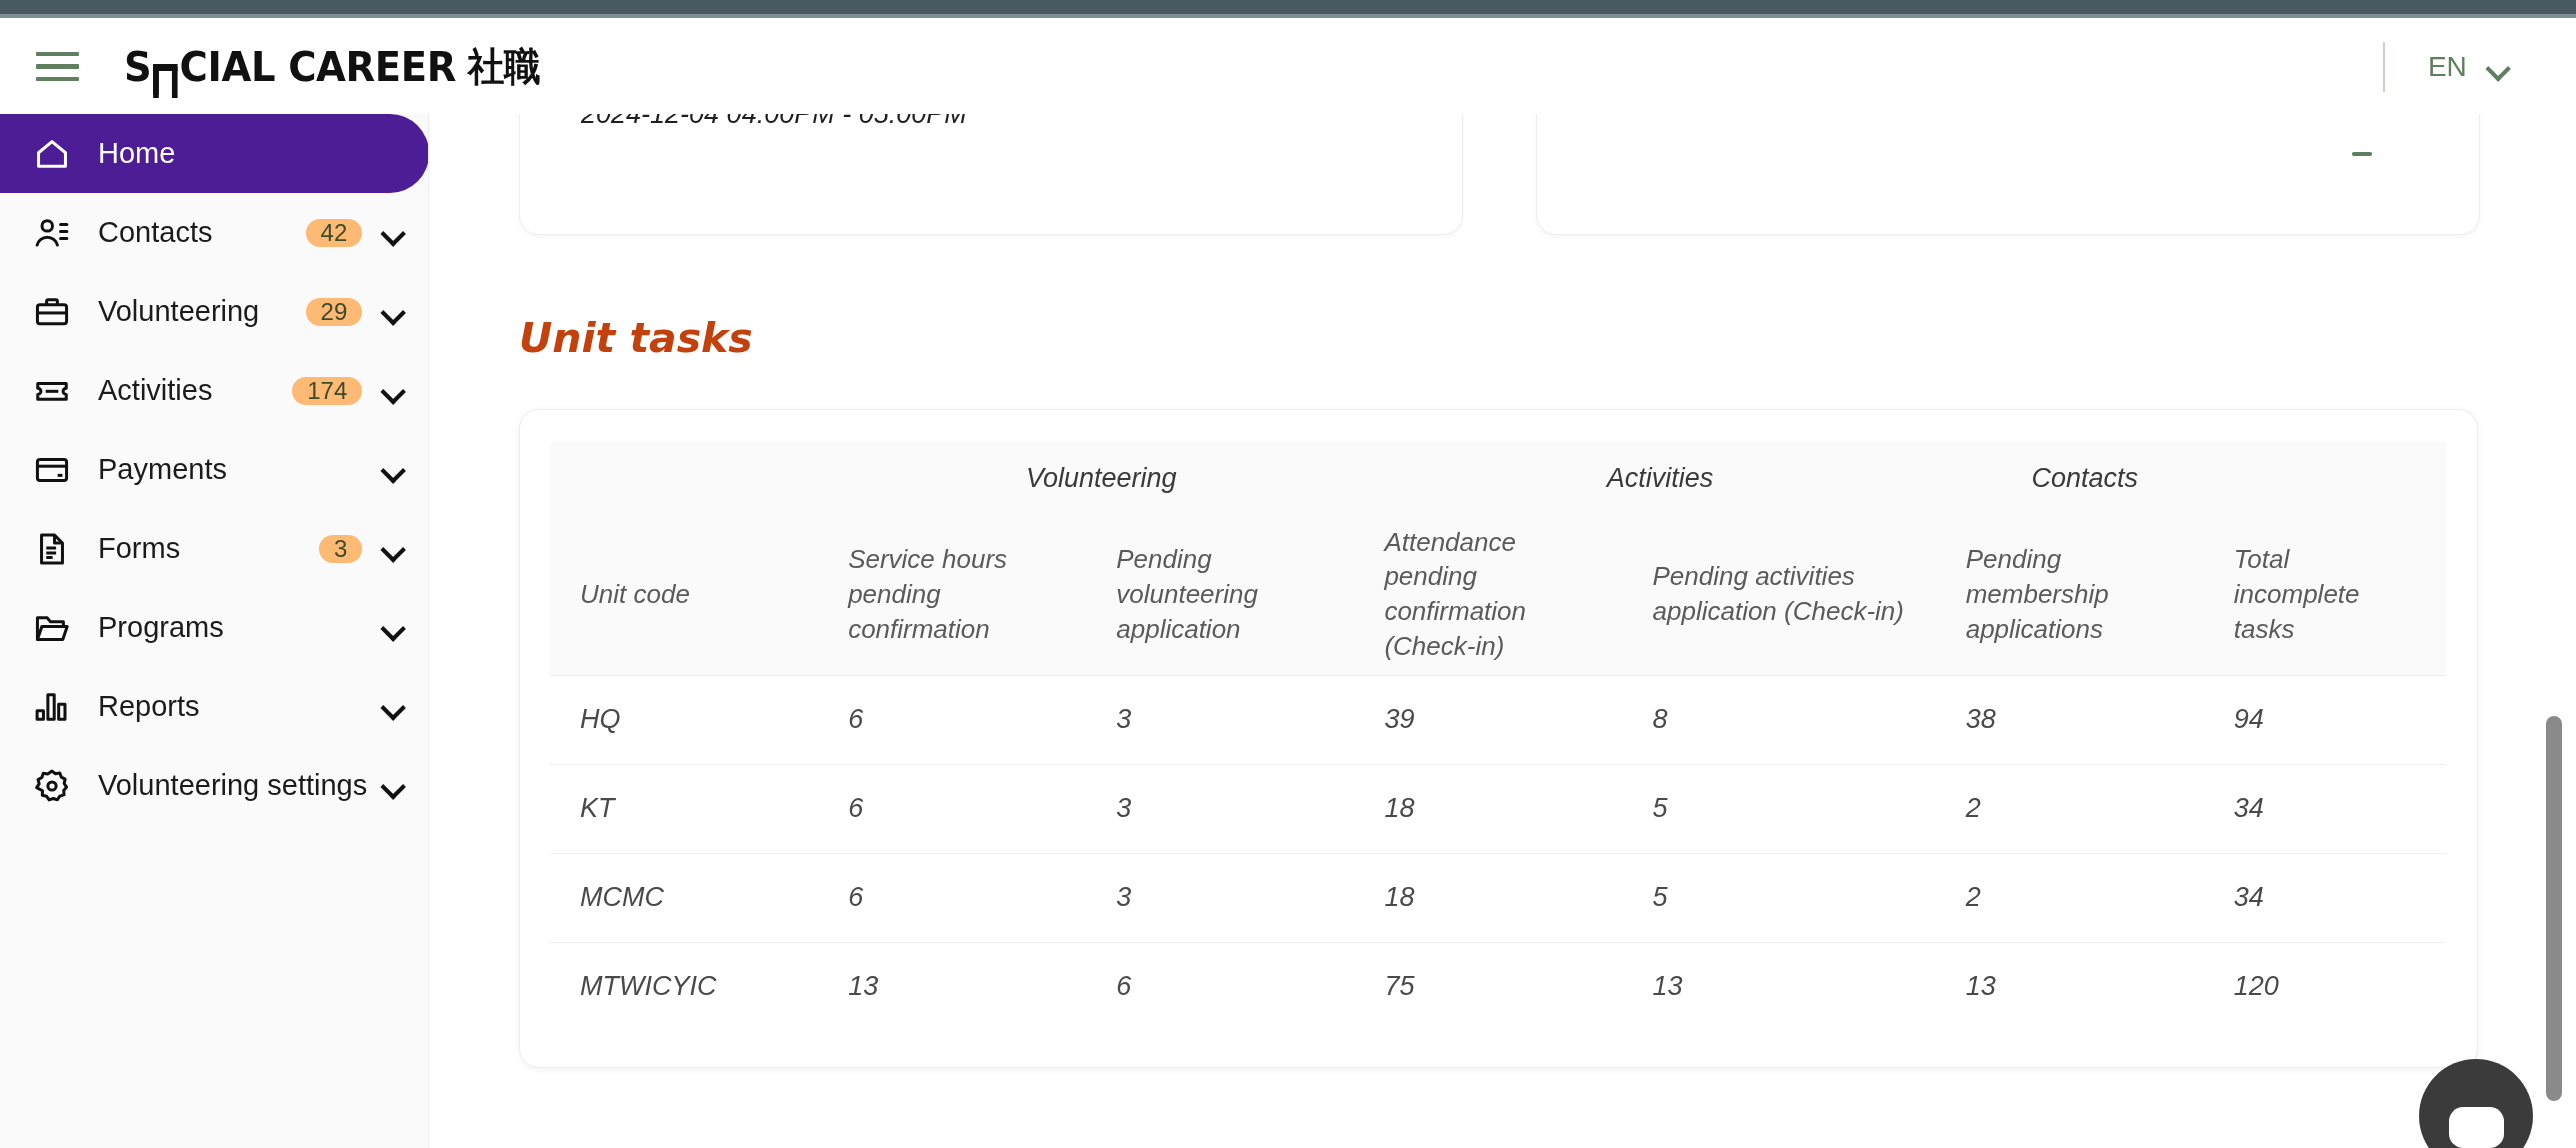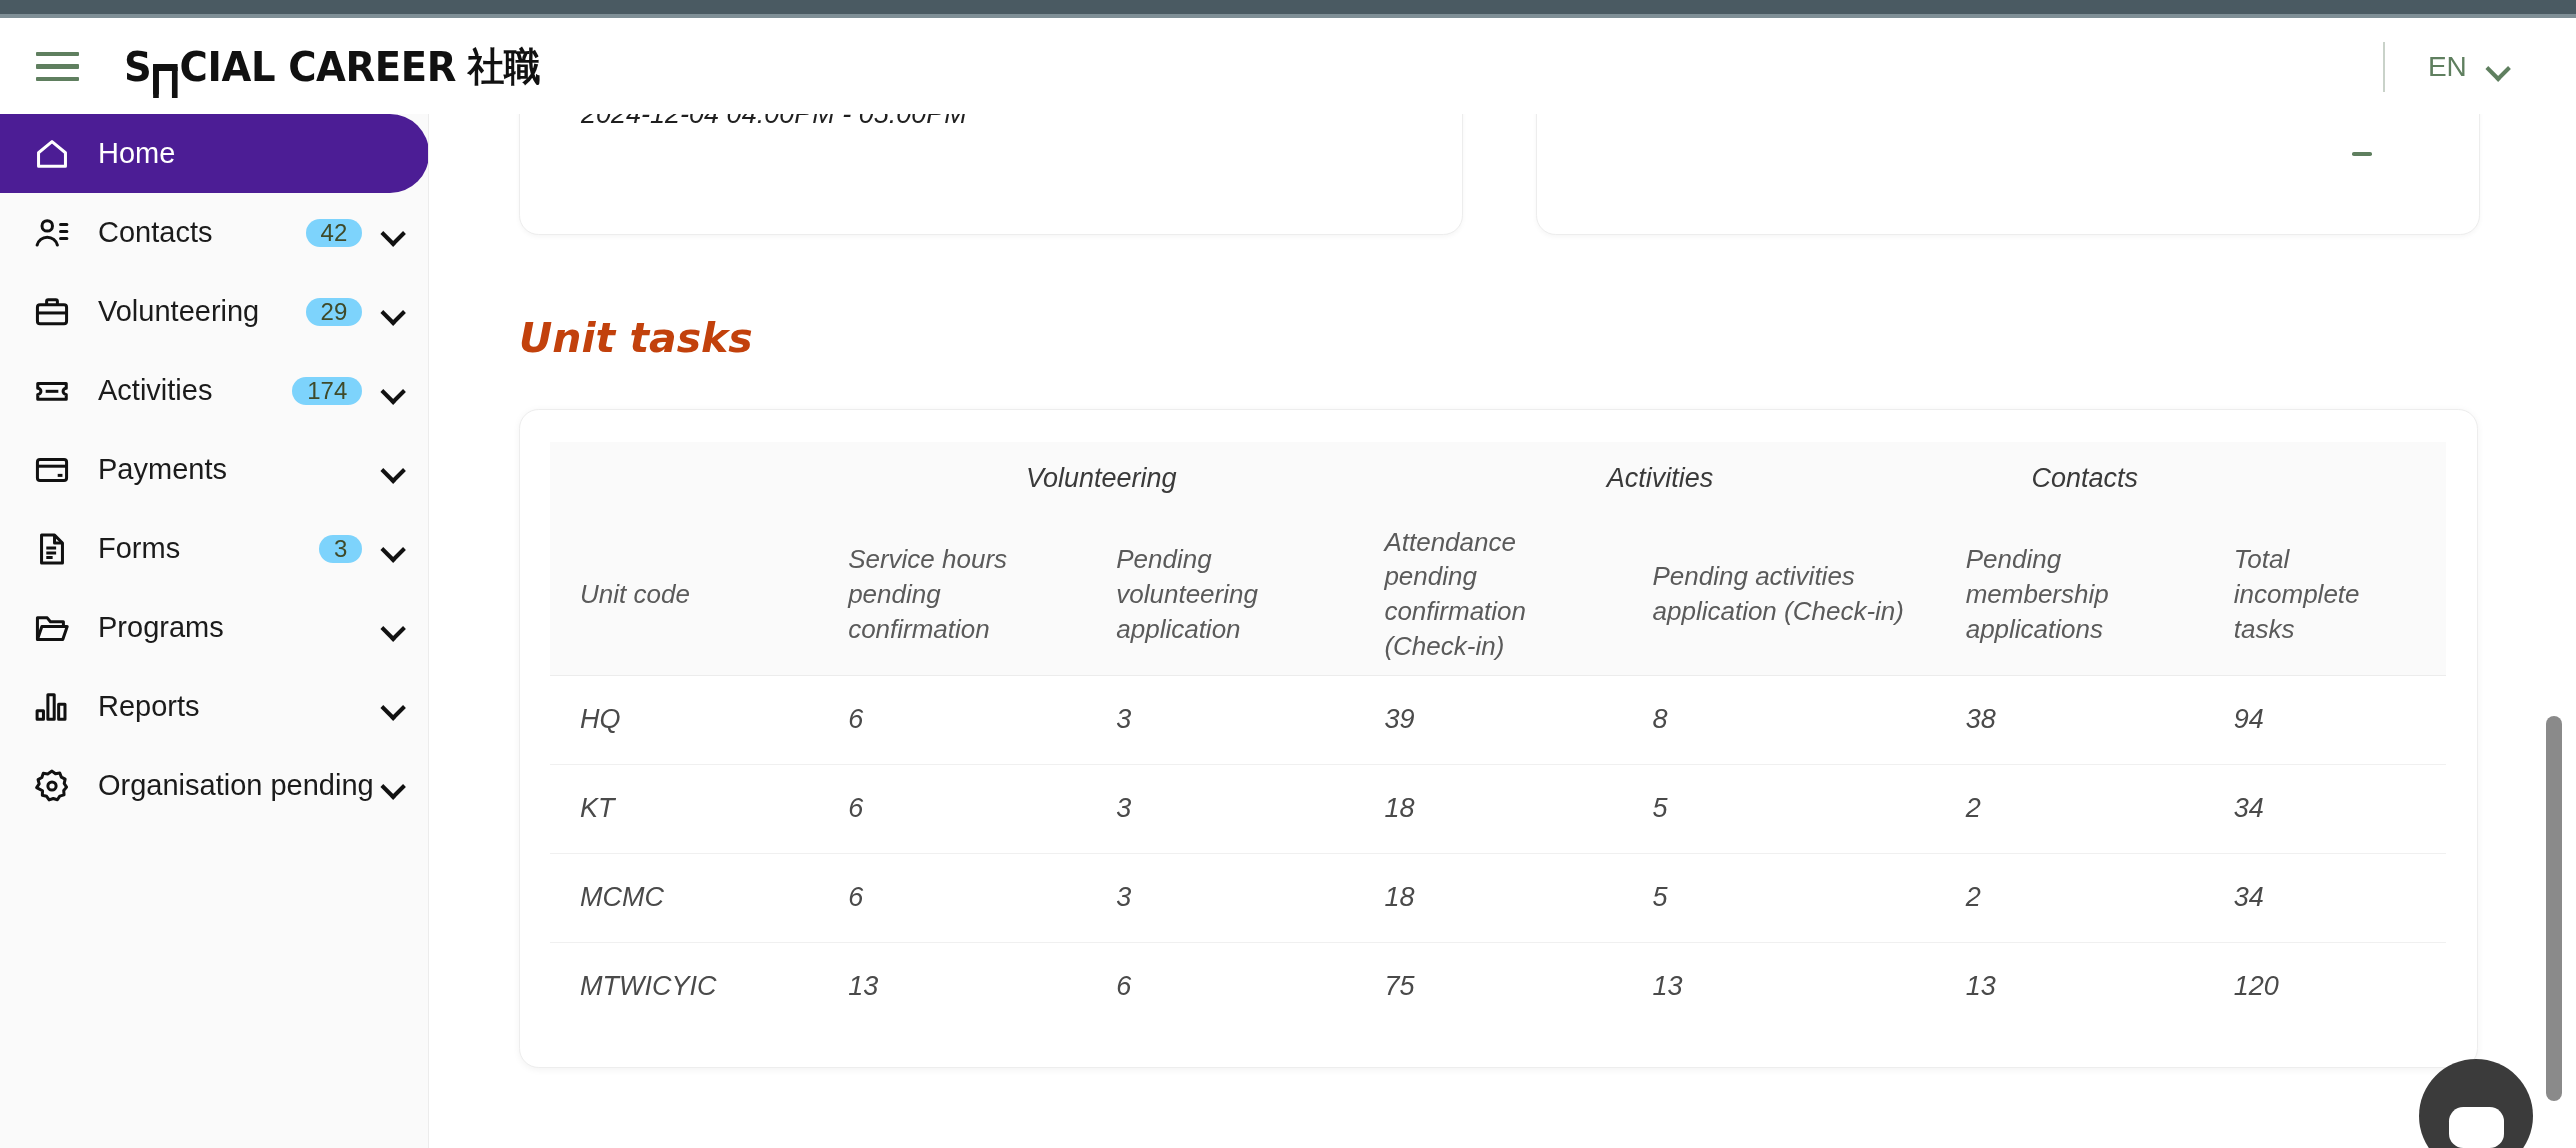--- a/index.html
+++ b/index.html
@@ -136,21 +136,21 @@
   .nav-item.active .nav-icon { color: #ffffff; }
   .nav-item .nav-label {
     margin-left: 27px;
     font-size: 29px;
     color: #1b1b1b;
     white-space: nowrap;
   }
   .nav-item.active .nav-label { color: #ffffff; }
   .nav-item .badge {
     margin-left: auto;
-    background: #7dd3fc;
+    background: #fdba74;
     color: #3f4a2a;
     font-size: 24px;
     border-radius: 894px;
     min-width: 43px;
     height: 28px;
     padding: 0 15px;
     display: flex; align-items: center; justify-content: center;
   }
   .nav-item .nav-chev {
     margin-left: 19.7px;
@@ -431,21 +431,21 @@
     <span class="nav-chev"></span>
   </div>
 
   <div class="nav-item no-badge">
     <span class="nav-icon">
       <svg width="38" height="38" viewBox="0 0 24 24" fill="none" stroke="currentColor" stroke-width="1.9" stroke-linejoin="round">
         <path d="M12 2.6l2.2 1.7 2.7-.5 1 2.6 2.4 1.3-.6 2.7 1.5 2.3-1.8 2.1.2 2.8-2.7.8-1.5 2.3-2.6-.8-2.6.9-1.6-2.3-2.7-.7.1-2.8L2.3 13l1.6-2.3-.7-2.7 2.4-1.4.9-2.6 2.8.4z"></path>
         <circle cx="12" cy="12" r="2.6"></circle>
       </svg>
     </span>
-    <span class="nav-label">Organisation pending</span>
+    <span class="nav-label">Volunteering settings</span>
     <span class="nav-chev"></span>
   </div>
 
 
 </div>
 
 <div class="main">
 
   <div class="cards-row">
     <div class="card left">

